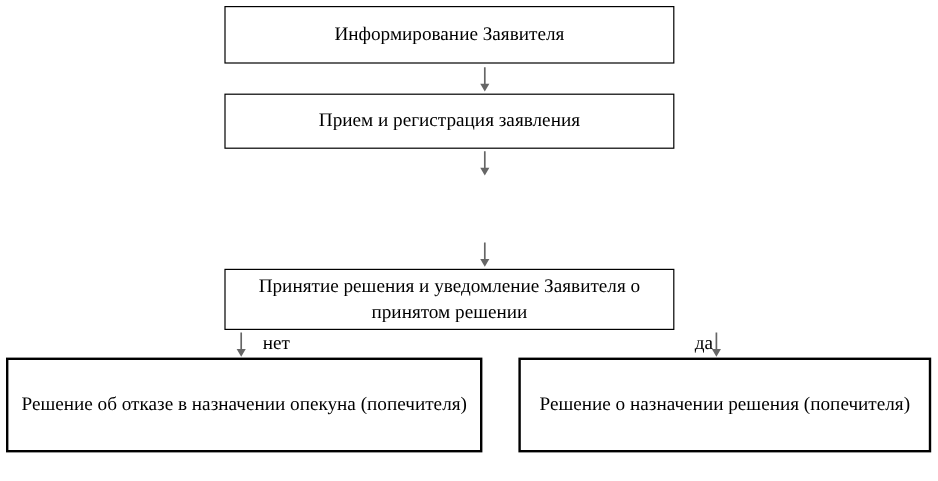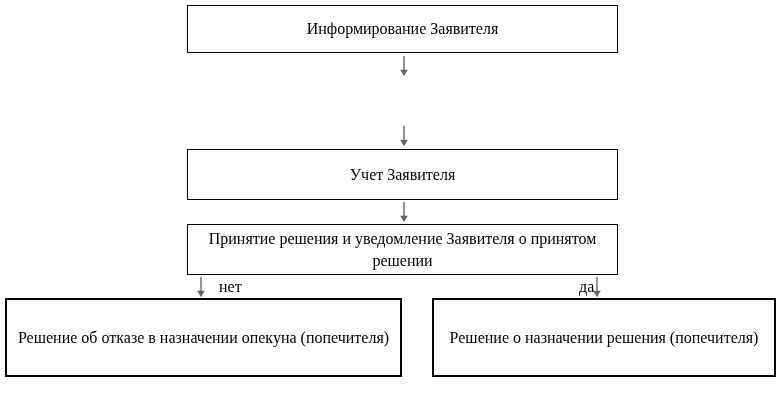--- a/index.html
+++ b/index.html
@@ -19,21 +19,21 @@
   }
   .box{
     position:absolute;
     box-sizing:border-box;
     border:1px solid var(--border-color);
     background:var(--background);
     display:flex;align-items:center;justify-content:center;
     text-align:center;
     font-size:16px;line-height:22px;
   }
-  .step{left:187px;width:431px;}
+  .step{left:187px;width:375px;}
   .s1{top:5px;height:48px;}
   .s2{top:78px;height:46px;}
   .s3{top:149px;height:51px;}
   .s4{top:224px;height:51px;}
   .s4 .label{max-width:412px;}
   .outcome{border-width:2px;top:298px;height:79px;line-height:24px;}
   .no-box{left:5px;width:397px;}
   .no-box .label{max-width:380px;}
   .yes-box{left:432px;width:344px;}
   .yes-box .label{max-width:330px;}
@@ -67,31 +67,31 @@
     <span class="label">Информирование Заявителя</span>
   </div>
 
   <div class="arrow a1">
     <svg width="12" height="22" viewBox="0 0 12 22">
         <line x1="6" y1="1" x2="6" y2="16" stroke="currentColor" stroke-width="1.4"></line>
         <path d="M2.2 14.8 L9.8 14.8 L6 21.2 Z" fill="currentColor"></path>
       </svg>
   </div>
 
+  <div class="box step s2">
+    <span class="label">Прием и регистрация заявления</span>
+  </div>
 
   <div class="arrow a2">
     <svg width="12" height="22" viewBox="0 0 12 22">
         <line x1="6" y1="1" x2="6" y2="16" stroke="currentColor" stroke-width="1.4"></line>
         <path d="M2.2 14.8 L9.8 14.8 L6 21.2 Z" fill="currentColor"></path>
       </svg>
   </div>
 
-  <div class="box step s3">
-    <span class="label">Учет Заявителя</span>
-  </div>
 
   <div class="arrow a3">
     <svg width="12" height="22" viewBox="0 0 12 22">
         <line x1="6" y1="1" x2="6" y2="16" stroke="currentColor" stroke-width="1.4"></line>
         <path d="M2.2 14.8 L9.8 14.8 L6 21.2 Z" fill="currentColor"></path>
       </svg>
   </div>
 
   <div class="box step s4">
     <span class="label">Принятие решения и уведомление Заявителя о принятом решении</span>

